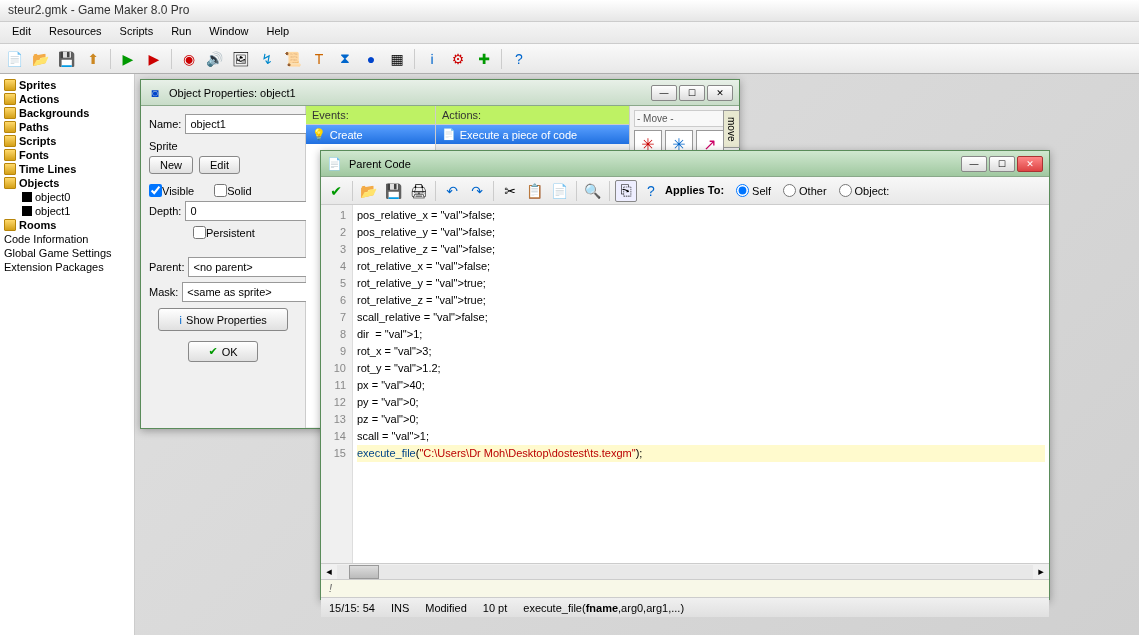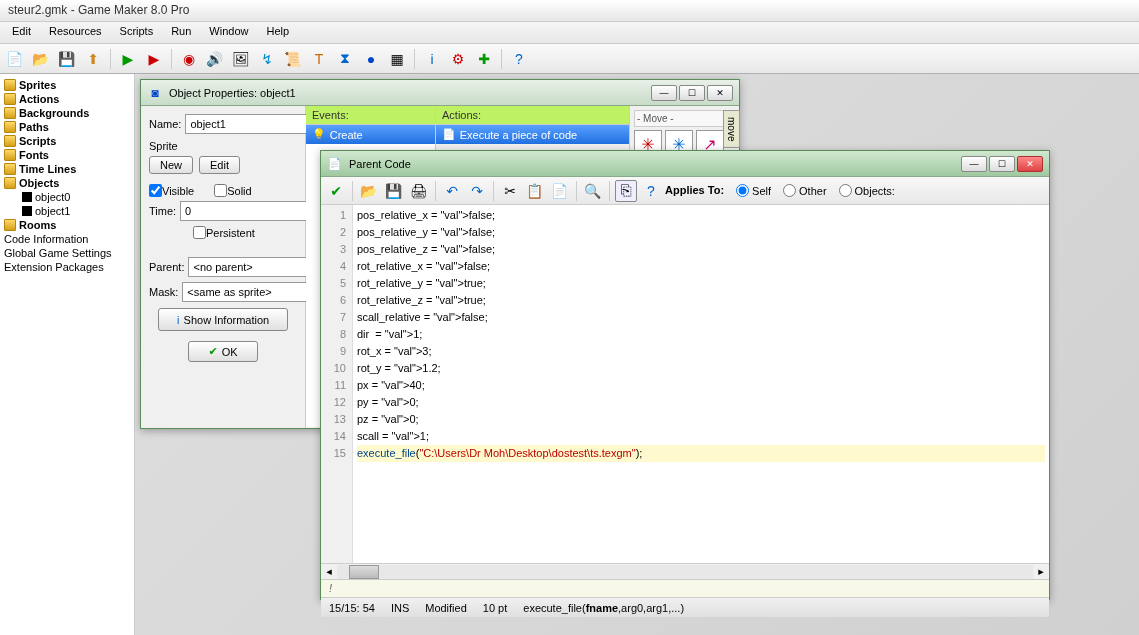--- a/index.html
+++ b/index.html
@@ -191,40 +191,40 @@
             <label class="chk">
                 <input type="checkbox" checked="" style="">
                 <span>Visible</span>
               </label>
             <label class="chk">
                 <input type="checkbox" style="">
                 <span>Solid</span>
               </label>
           </div>
           <div class="form-row">
-              <span class="form-lbl">Time:</span>
+              <span class="form-lbl">Depth:</span>
               <input class="form-inp" value="0" style="">
             </div>
           <label class="chk" style="margin-left:44px">
               <input type="checkbox" style="">
               <span>Persistent</span>
             </label>
           <div class="form-row" style="margin-top:18px">
               <span class="form-lbl">Parent:</span>
               <input class="form-inp" value="&lt;no parent&gt;" style="">
               <span class="sm-ico">▤</span>
             </div>
           <div class="form-row">
               <span class="form-lbl">Mask:</span>
               <input class="form-inp" value="&lt;same as sprite&gt;" style="">
               <span class="sm-ico">▤</span>
             </div>
           <button class="btn info-btn">
               <span style="color:#06c">ℹ</span>
-              <span>Show Information</span>
+              <span>Show Properties</span>
             </button>
           <button class="btn ok-btn">
               <span style="color:#090">✔</span>
               <span>OK</span>
             </button>
         </div>
         <div class="obj-mid">
           <div class="section-hdr">Events:</div>
           <div class="event-list">
             <div class="event-item">
@@ -289,21 +289,21 @@
           <label class="radio">
               <input type="radio" name="ap" checked="" style="">
               <span>Self</span>
             </label>
           <label class="radio">
               <input type="radio" name="ap" style="">
               <span>Other</span>
             </label>
           <label class="radio">
               <input type="radio" name="ap" style="">
-              <span>Objects:</span>
+              <span>Object:</span>
             </label>
         </div>
       </div>
       <div class="code-body">
         <div class="gutter" id="gutter">
             <div>1</div>
             <div>2</div>
             <div>3</div>
             <div>4</div>
             <div>5</div>

